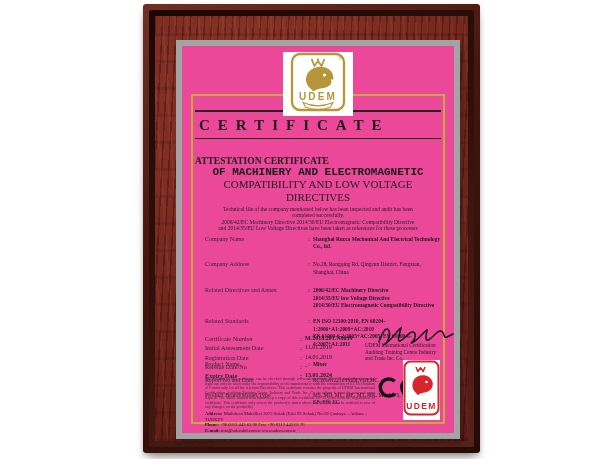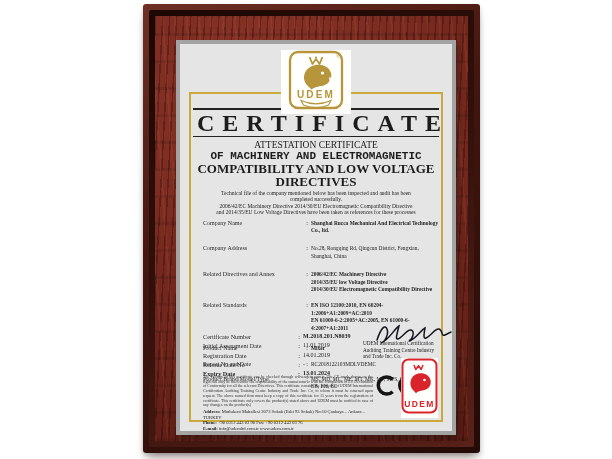--- a/index.html
+++ b/index.html
@@ -12,35 +12,35 @@
           background:linear-gradient(150deg,#6f3024 0%,#45160f 40%,#240a06 100%);}
   .bevel-mid{position:absolute;inset:6px;border-radius:2px;
           background:linear-gradient(330deg,#59221a 0%,#30100a 55%,#1c0704 100%);}
   .wood{position:absolute;inset:12px;
           background:
             repeating-linear-gradient(93deg,rgba(25,2,2,.30) 0 1.5px,rgba(0,0,0,0) 1.5px 7px),
             repeating-linear-gradient(86deg,rgba(255,140,90,.08) 0 2px,rgba(0,0,0,0) 2px 12px),
             repeating-linear-gradient(0deg,rgba(0,0,0,.10) 0 3px,rgba(0,0,0,0) 3px 27px),
             radial-gradient(130% 95% at 32% 18%,#8b3428 0%,#782a1f 45%,#5a1c14 100%);}
   
-  .paper{position:absolute;left:33px;top:36px;width:272px;height:387px;background:#e5e5e5;
-         border:4px solid #a3a3a3;box-shadow:3px 4px 5px rgba(30,20,15,.45);}
+  .paper{position:absolute;left:33px;top:36px;width:272px;height:387px;background:#ec4899;
+         border:6px solid #a3a3a3;box-shadow:3px 4px 5px rgba(30,20,15,.45);}
   .gold-frame{position:absolute;left:9px;right:9px;top:48px;bottom:9px;
          border:2.5px solid #c9a83d;}
   
   .logo-top{position:absolute;top:6px;left:50%;transform:translateX(-50%);
             background:#fffffd;padding:0 7px;z-index:3;}
   
   .content{position:absolute;left:13px;right:13px;top:64px;z-index:2;}
   .rule{height:1.5px;background:#222;margin:0;}
-  .cert-title{font-size:24px;font-weight:700;letter-spacing:8px;
+  .cert-title{font-size:15px;font-weight:700;letter-spacing:8px;
               margin:1px 0 1px 4px;line-height:24px;white-space:nowrap;}
-  .sub1{font-size:9.5px;font-weight:400;text-align:center;margin-top:3px;line-height:10.5px;}
+  .sub1{font-size:9.5px;font-weight:700;text-align:left;margin-top:17px;line-height:10.5px;}
   .sub2{font-size:11px;font-weight:700;text-align:center;line-height:12px;font-family:Liberation Mono, monospace;}
-  .sub3{font-size:13px;font-weight:700;text-align:center;line-height:13px;}
+  .sub3{font-size:11px;font-weight:400;text-align:center;line-height:13px;}
   .intro{font-size:5.5px;text-align:center;line-height:6.4px;margin-top:2px;color:#222;}
   
   .rows{margin-top:4px;padding-left:10px;}
   .row{display:flex;align-items:flex-start;font-size:6px;line-height:7.4px;}
   .lbl{width:100px;flex:none;color:#2b2b2b;}
   .sep{width:8px;flex:none;text-align:center;}
   .val{flex:1;font-size:5.4px;white-space:pre-line;}
   .bold .val{font-weight:700;}
   .mt12{margin-top:11px;} .mt10{margin-top:9px;} .mt14{margin-top:13px;} .mt9{margin-top:8px;}
   

